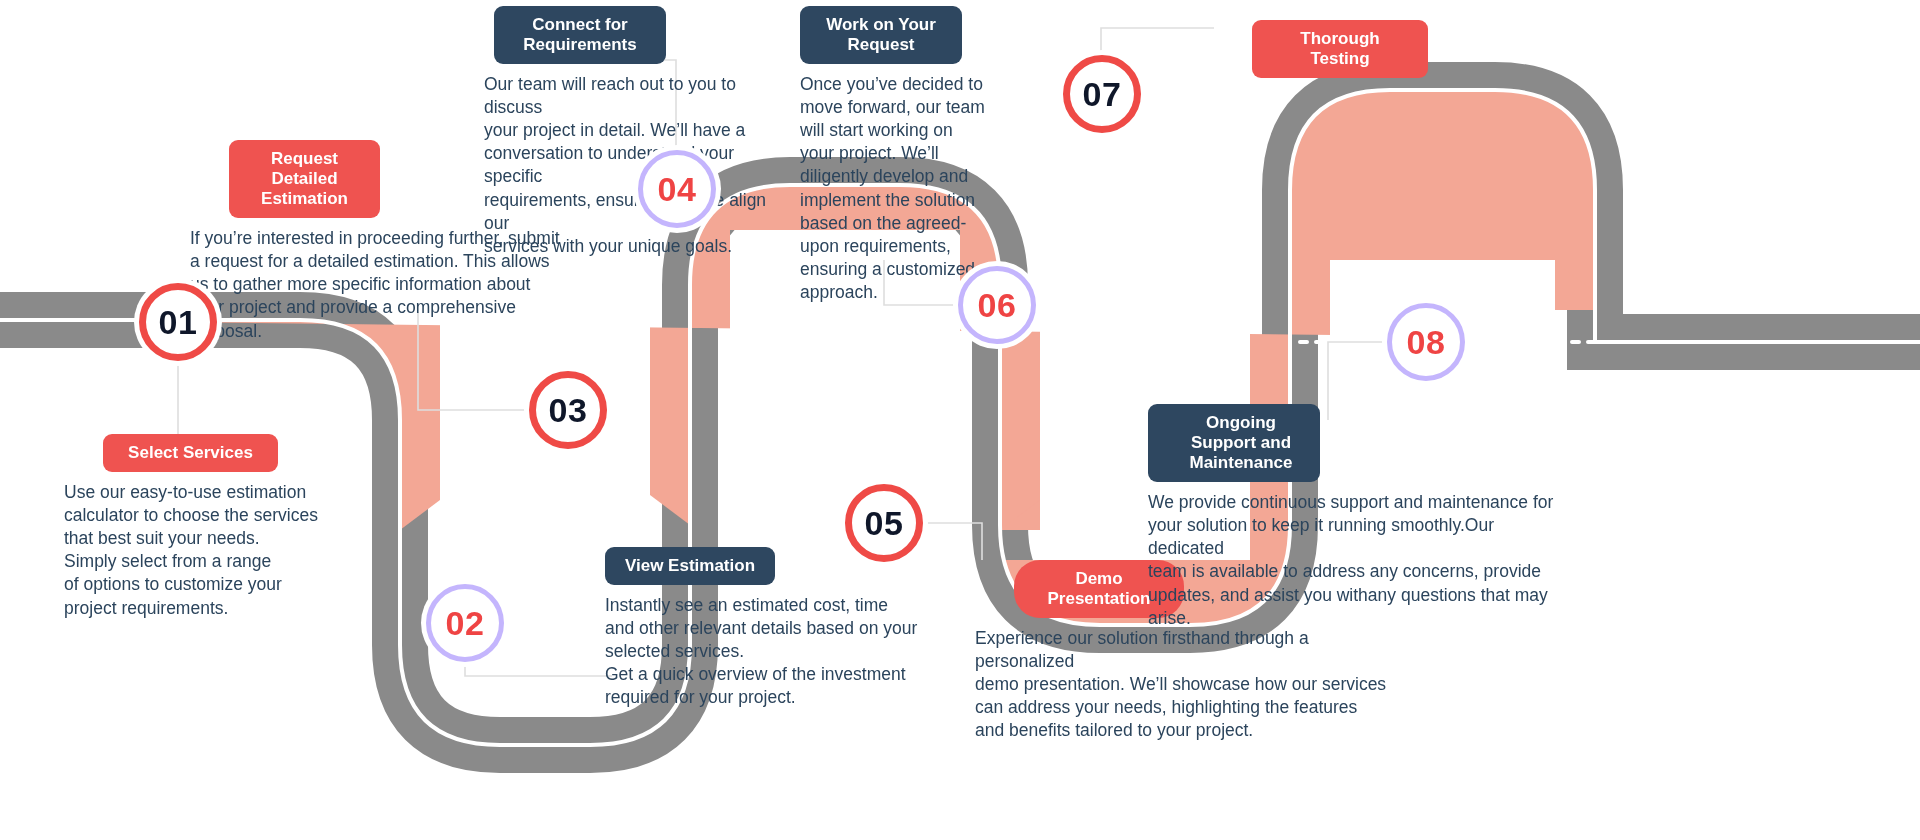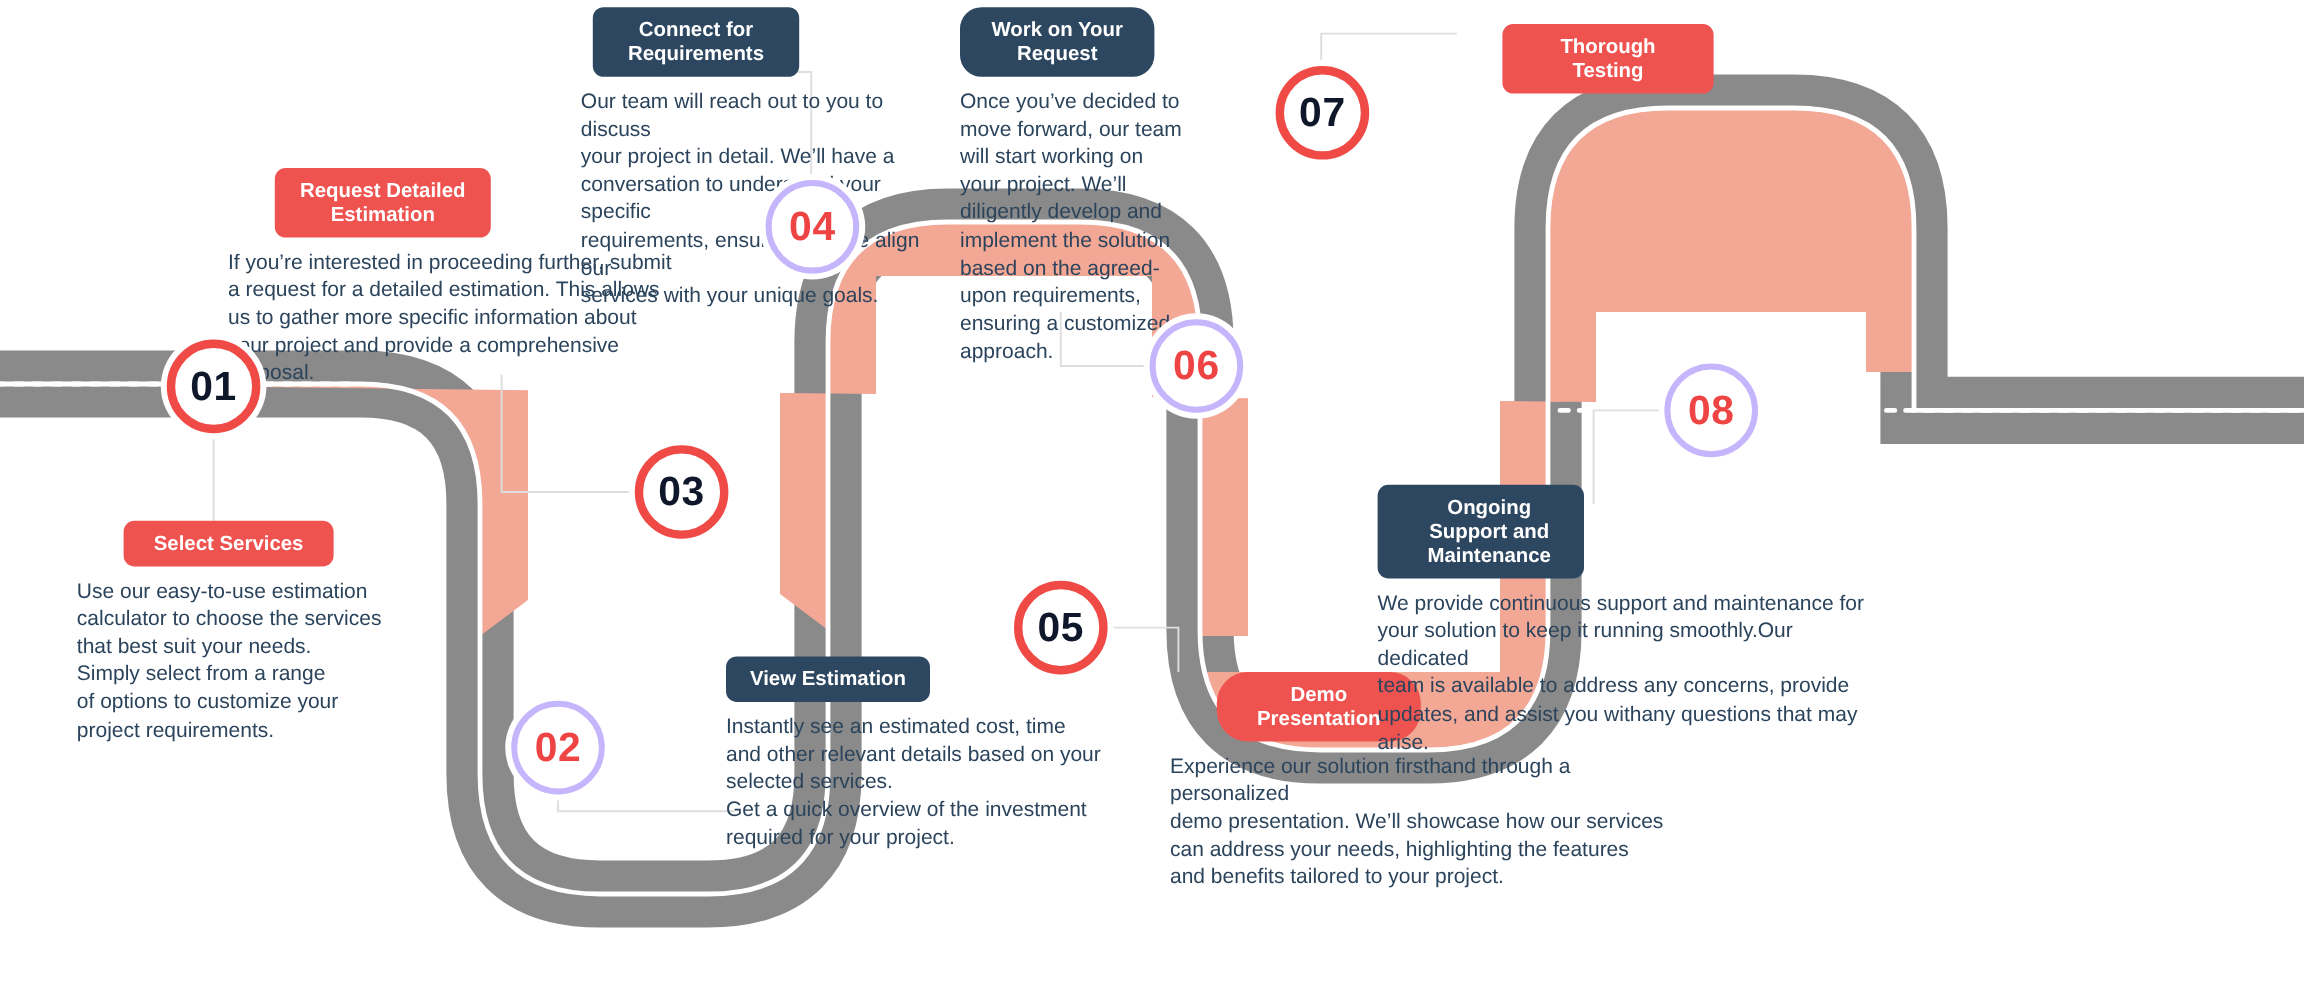--- a/index.html
+++ b/index.html
@@ -247,21 +247,21 @@
   <div class="info" style="left:605px; top:547px; width:400px;">
     <div class="badge navy" style="width:170px;">View Estimation</div>
     <div class="desc">Instantly see an estimated cost, time
 and other relevant details based on your
  selected services.
 Get a quick overview of the investment
 required for your project.</div>
   </div>
 
   <div class="info" style="left:190px; top:140px; width:560px;">
-    <div class="badge red" style="width:180px;">Request Detailed
+    <div class="badge red" style="width:151px;">Request Detailed
 Estimation</div>
     <div class="desc">If you’re interested in proceeding further, submit
 a request for a detailed estimation. This allows
 us to gather more specific information about
 your project and provide a comprehensive
 proposal.</div>
   </div>
 
   <div class="info" style="left:484px; top:6px; width:300px;">
     <div class="badge navy" style="width:172px;margin-left:10px;">Connect for
@@ -275,21 +275,21 @@
 
   <div class="info" style="left:975px; top:560px; width:430px;">
     <div class="badge red" style="width:170px;border-radius:26px;">Demo Presentation</div>
     <div class="desc">Experience our solution firsthand through a personalized
 demo presentation. We’ll showcase  how our services
  can address your needs, highlighting the features
 and benefits tailored to your project.</div>
   </div>
 
   <div class="info" style="left:800px; top:6px; width:185px;">
-    <div class="badge navy" style="width:162px;border-radius:18px;">Work on Your
+    <div class="badge navy" style="width:162px;">Work on Your
 Request</div>
     <div class="desc">Once you’ve decided to
 move forward, our team
 will start working on
 your project. We’ll
 diligently develop and
 implement the solution
 based on the agreed-
 upon requirements,
 ensuring a customized

